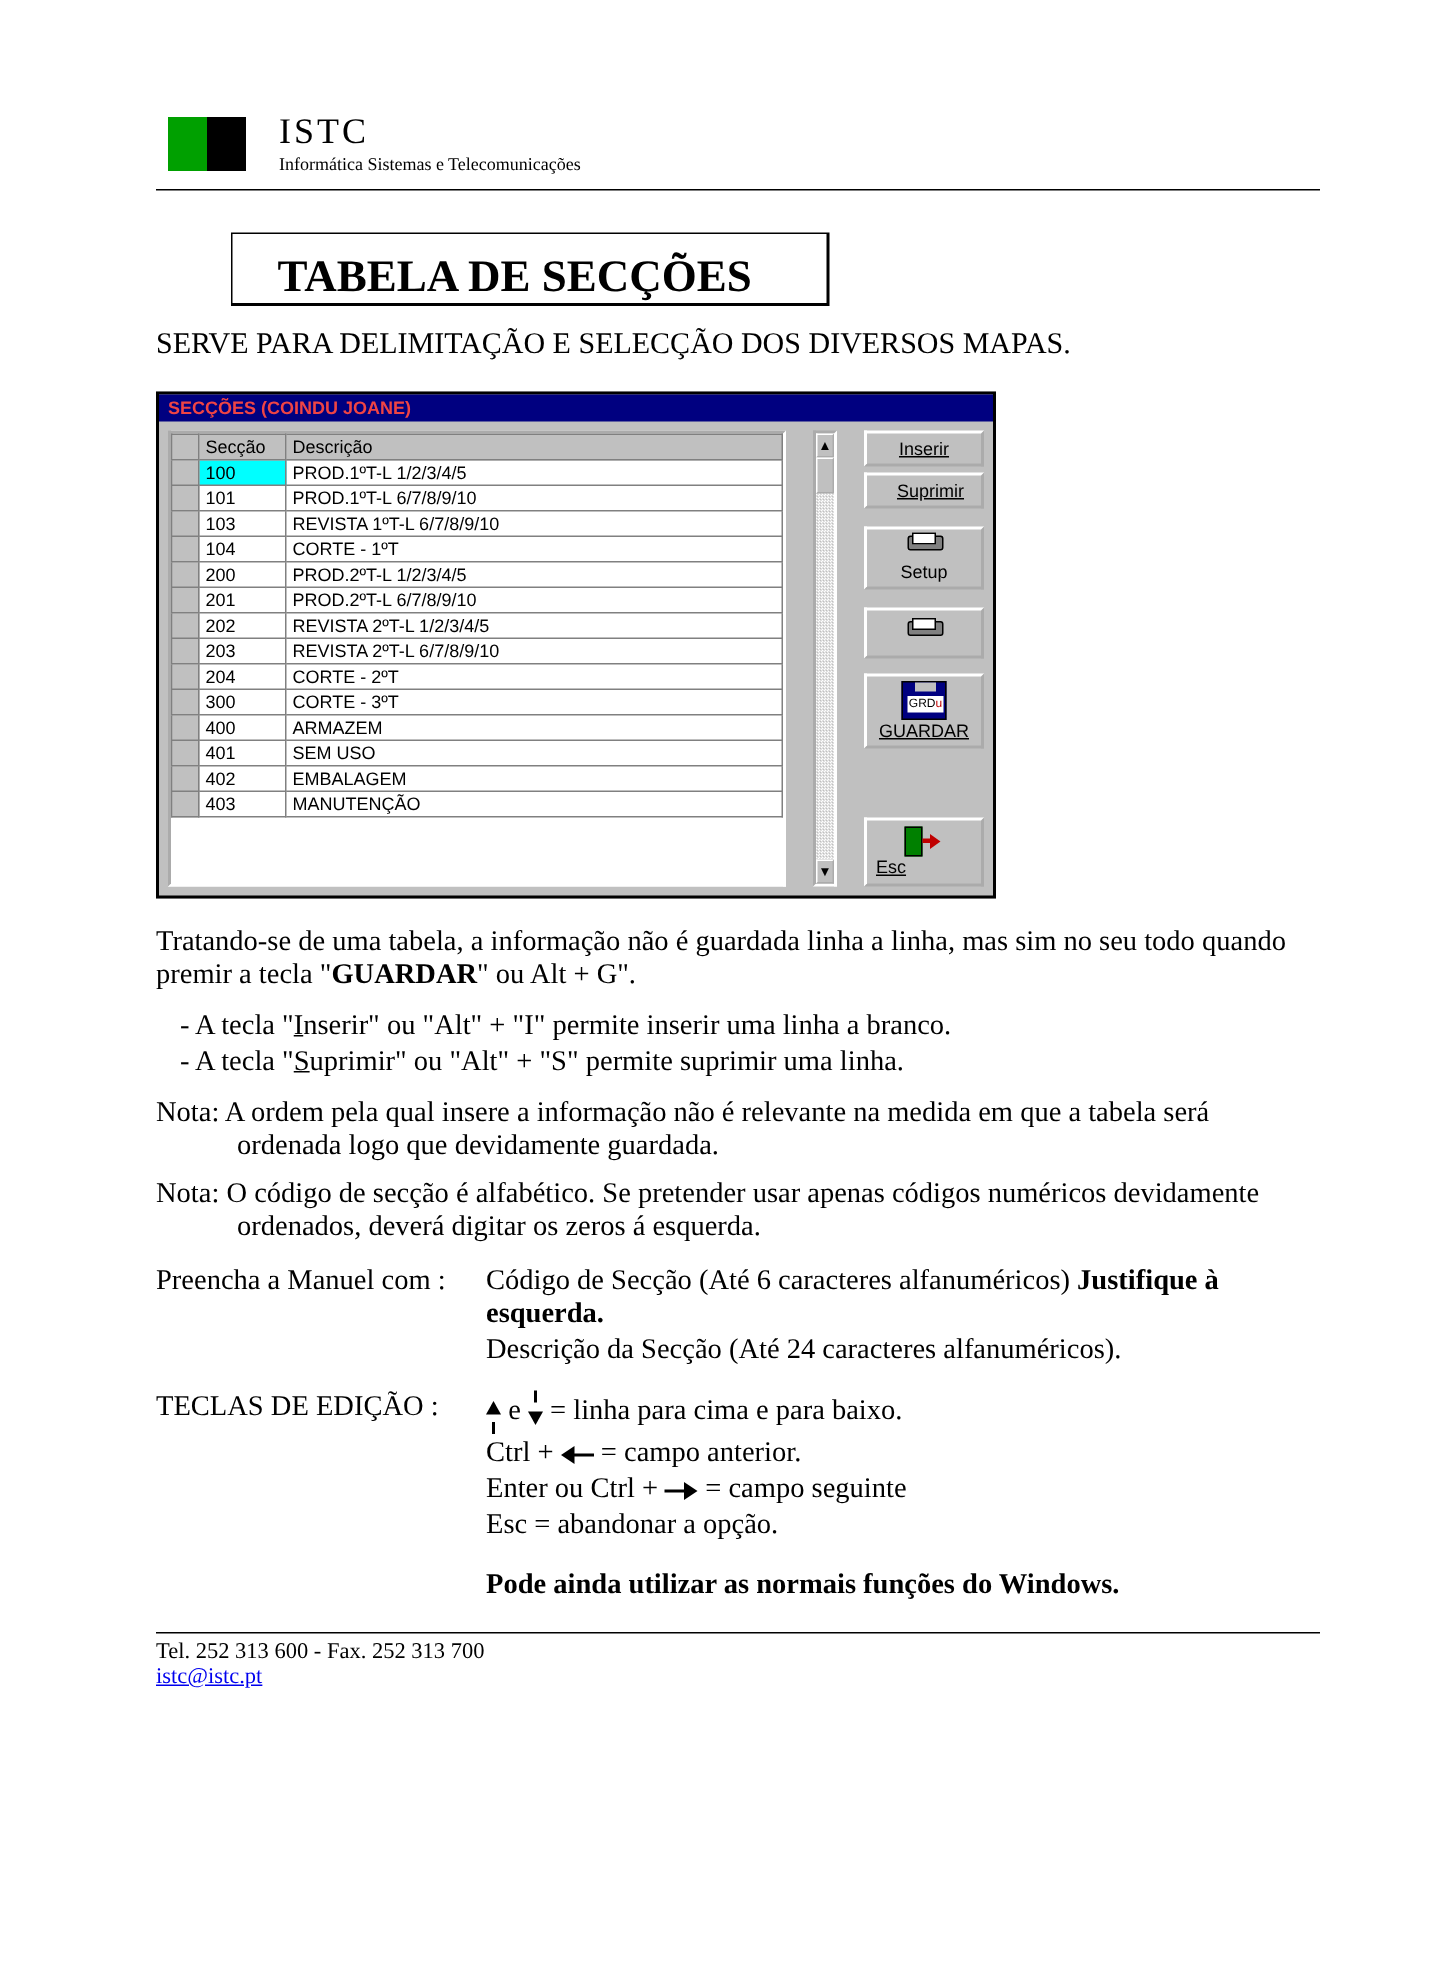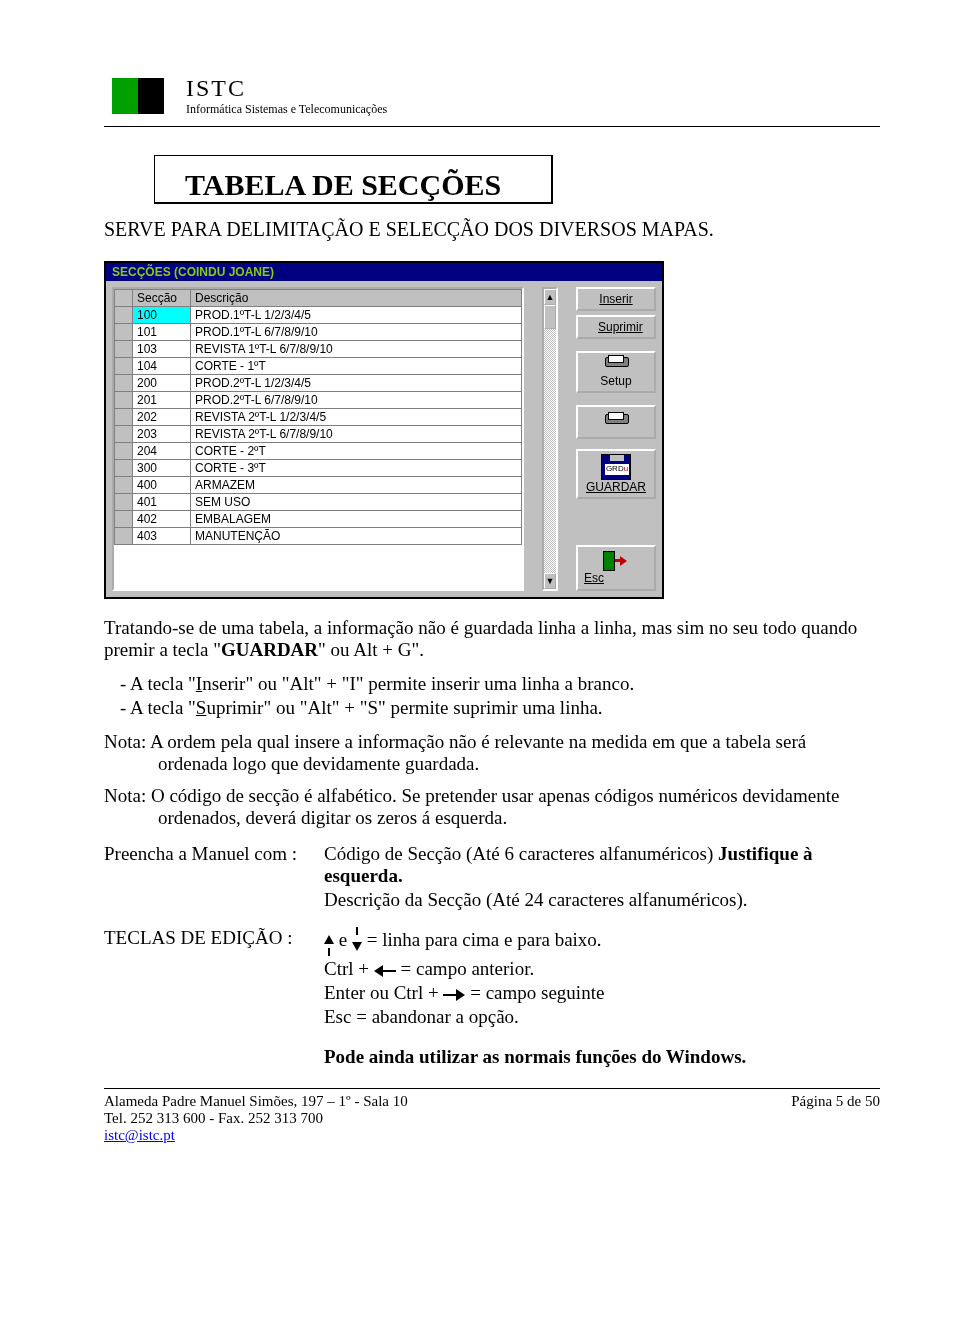--- a/index.html
+++ b/index.html
@@ -10,21 +10,21 @@
   .logo .bar-green { position: absolute; left: 8px; top: 6px; width: 26px; height: 36px; background: #00a000; }
   .logo .bar-black { position: absolute; left: 34px; top: 6px; width: 26px; height: 36px; background: #000; }
   .logotext .abbr { font-size: 24px; letter-spacing: 2px; }
   .logotext .tag { font-size: 12px; }
   .header-rule { border: 0; border-top: 1.5px solid #000; margin: 4px 0 28px 0; }
 
   .titlebox { border: 1.5px solid #000; border-right: 2px solid #000; border-bottom: 2px solid #000; display: inline-block; padding: 12px 50px 0 30px; font-size: 30px; font-weight: bold; margin-left: 50px; }
   .subtitle { font-size: 20px; margin-top: 14px; }
 
   .ss-window { width: 560px; background: #C0C0C0; border: 2px solid #000; margin: 14px 0 18px 0; font-family: "MS Sans Serif", sans-serif; font-size: 12px; color: #000; }
-  .ss-titlebar { background: #000080; color: #84cc16; font-weight: bold; padding: 2px 6px; font-size: 12px; }
+  .ss-titlebar { background: #000080; color: #ef4444; font-weight: bold; padding: 2px 6px; font-size: 12px; }
   .ss-body { display: flex; padding: 6px; gap: 18px; }
   .ss-grid { background: #fff; border: 2px inset #fff; flex: 1; }
   .ss-grid table { border-collapse: collapse; width: 100%; }
   .ss-grid td, .ss-grid th { border: 1px solid #808080; padding: 1px 4px; font-family: "MS Sans Serif", sans-serif; font-size: 12px; font-weight: normal; height: 17px; text-align: left; }
   .ss-grid th { background: #C0C0C0; }
   .ss-grid .rowhd { background: #C0C0C0; width: 18px; }
   .ss-grid .sel { background: #00FFFF; }
   .ss-grid .c1 { width: 58px; }
   .ss-scroll { display: flex; flex-direction: column; width: 16px; background: #C0C0C0; border: 2px inset #fff; }
   .ss-scroll-btn { height: 16px; background: #C0C0C0; border: 1px outset #fff; text-align: center; font-size: 9px; line-height: 14px; }
@@ -263,21 +263,17 @@
         </div>
         <div>Esc =  abandonar a opção.</div>
         <div style="height:14px"></div>
         <div><b>Pode ainda utilizar as normais funções do Windows.</b></div>
       </div>
     </div>
   </div>
 
   <hr class="footer-rule">
   <div class="footer">
-    <div class="row1">
-      <span>Alameda Padre Manuel Simões, 197 – 1º - Sala 10</span>
-      <span>Página 5 de 50</span>
-    </div>
     <div>Tel.  252 313 600  -  Fax.  252 313 700</div>
     <div><a class="mail">istc@istc.pt</a></div>
   </div>
 
 </div>
 
 </body></html>

